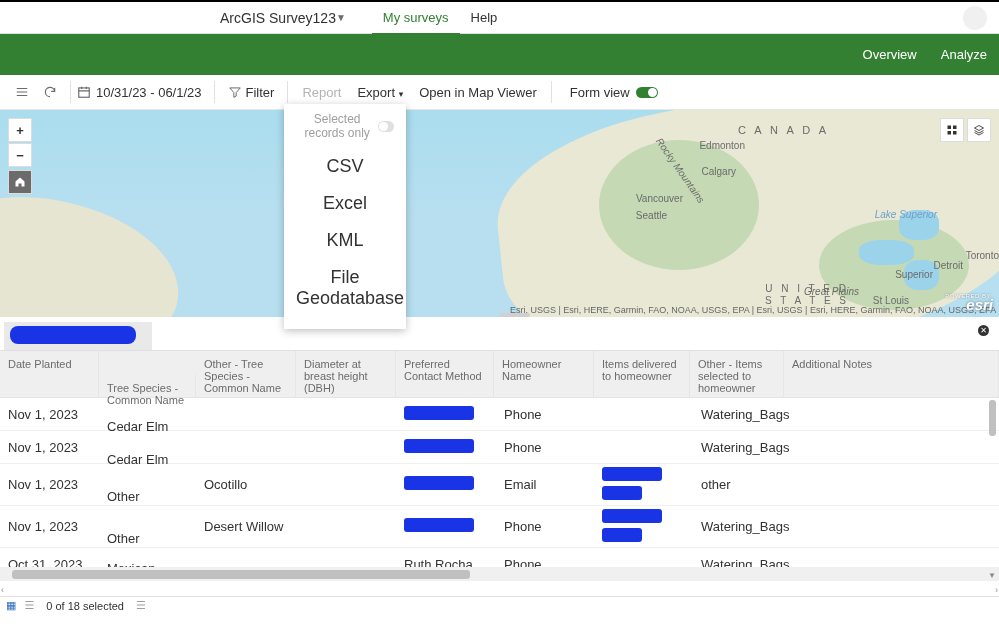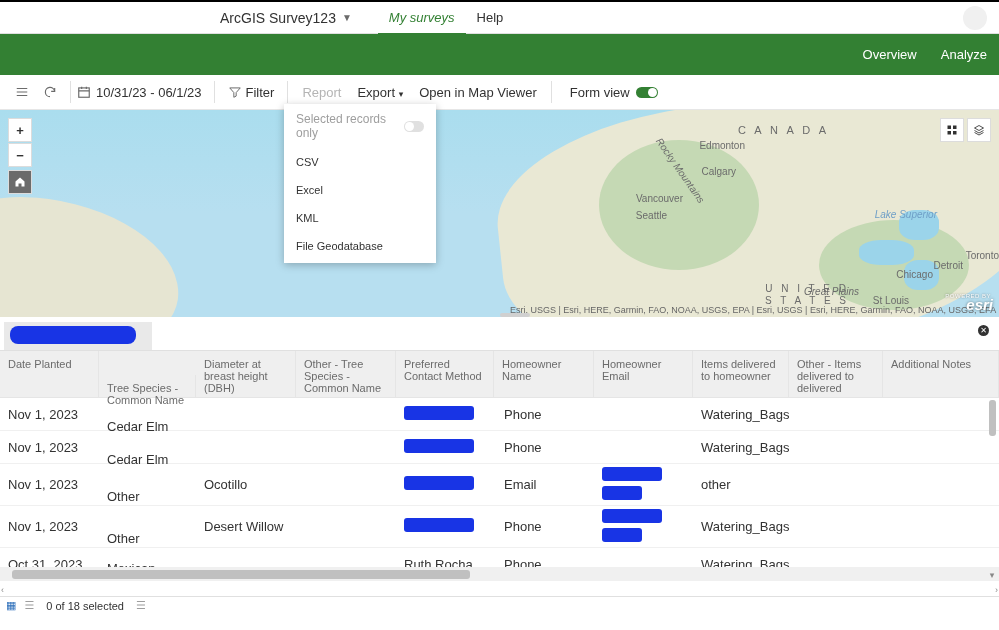--- a/index.html
+++ b/index.html
@@ -1,45 +1,45 @@
 <!DOCTYPE html>
 <html><head>
   <meta charset="utf-8">
   <style>
     * { box-sizing: border-box; margin: 0; padding: 0; font-family: "Avenir Next", Arial, sans-serif; }
     body { width: 999px; height: 630px; overflow: hidden; background: #fff; color: #323232; font-size: 13px; }
 
     .topbar { height: 34px; border-top: 2px solid #000; border-bottom: 1px solid #e0e0e0; display: flex; align-items: center; padding-left: 220px; }
-    .app-title { font-size: 14px; color: #323232; margin-right: 6px; }
+    .app-title { font-size: 14px; color: #323232; }
     .caret-down { margin-right: 26px; color: #6b6b6b; font-size: 10px; }
     .top-tab { font-size: 13px; padding: 0 11px; height: 34px; line-height: 34px; cursor: pointer; }
-    .top-tab.active { color: #338033; border-bottom: 2px solid #338033; font-style: italic; }
+    .top-tab.active { color: #338033; border-bottom: 2px solid #338033; }
     .avatar-dot { width: 24px; height: 24px; border-radius: 50%; background: #f0f0f0; margin-left: auto; margin-right: 12px; }
 
     .greenbar { height: 41px; background: #338033; color: #fff; display: flex; align-items: center; padding-left: 220px; }
     .greenbar-title { font-size: 15px; flex: 0 0 auto; }
     .spacer { flex: 1; }
     .greenbar-link { font-size: 13px; padding: 0 12px; cursor: pointer; }
 
     .toolbar { height: 35px; border-bottom: 1px solid #e6e6e6; display: flex; align-items: center; padding: 0 8px; position: relative; }
     .tool-icon { padding: 5px 7px; color: #6b6b6b; cursor: pointer; display: inline-flex; align-items: center; }
     .tool-sep { width: 1px; height: 22px; background: #e0e0e0; margin: 0 6px; }
     .tool-text { font-size: 13px; padding: 0 8px; color: #323232; cursor: pointer; }
     .tool-text.disabled { color: #b4b4b4; }
     .date-range { display: flex; align-items: center; font-size: 13px; color: #323232; }
     .date-range svg { margin-right: 5px; }
     .formview { display: flex; align-items: center; font-size: 13px; margin-left: 12px; }
     .switch { width: 22px; height: 11px; background: #338033; border-radius: 6px; margin-left: 6px; position: relative; }
     .switch::after { content: ''; position: absolute; right: 1px; top: 1px; width: 9px; height: 9px; border-radius: 50%; background: #fff; }
 
-    .export-menu { position: absolute; top: 29px; left: 284px; width: 152px; background: #fff; box-shadow: 0 2px 8px rgba(0,0,0,.25); z-index: 50; padding-bottom: 3px; }
+    .export-menu { position: absolute; top: 29px; left: 284px; width: 122px; background: #fff; box-shadow: 0 2px 8px rgba(0,0,0,.25); z-index: 50; padding-bottom: 12px; text-align: center; }
     .export-sel-row { display: flex; align-items: center; justify-content: space-between; padding: 8px 12px; font-size: 12px; color: #9e9e9e; }
     .mini-tog { width: 22px; height: 11px; background: #e0e0e0; border-radius: 6px; position: relative; }
     .mini-tog::after { content: ''; position: absolute; left: 1px; top: 1px; width: 9px; height: 9px; border-radius: 50%; background: #fff; }
-    .export-item { padding: 8px 12px; font-size: 11px; cursor: pointer; }
+    .export-item { padding: 8px 12px; font-size: 18px; cursor: pointer; }
 
     .map { height: 207px; position: relative; background: linear-gradient(to bottom, #aaddee 0%, #b7dff0 50%, #b7dff0 100%); overflow: hidden; }
     .land-na { position: absolute; top: -10px; right: -40px; width: 540px; height: 250px; background: #e9e8d4; border-radius: 40% 30% 50% 40%; transform: rotate(-6deg); }
     .land-ak { position: absolute; top: 90px; left: -80px; width: 260px; height: 150px; background: #e6e5d2; border-radius: 50% 60% 50% 50%; transform: rotate(8deg); }
     .green-patch { position: absolute; background: #c5d9b4; border-radius: 50%; }
     .lake { position: absolute; background: #9bd4ea; border-radius: 40%; }
     .map-lbl { position: absolute; font-size: 10px; color: #6b6b6b; white-space: nowrap; }
     .water-lbl { color: #6f9fc7; font-style: italic; }
     .map-ctrl { position: absolute; left: 8px; width: 24px; background: #fff; border: 1px solid #dcdcdc; display: flex; align-items: center; justify-content: center; font-weight: bold; cursor: pointer; }
     .map-ctrl.zi { top: 8px; height: 24px; }
@@ -159,21 +159,21 @@
   <div class="map-lbl" style="top:14px;right:170px;letter-spacing:3px;font-size:11px;">C A N A D A</div>
   <div class="map-lbl" style="top:173px;right:150px;letter-spacing:3px;font-size:10px;text-align:center;line-height:1.2;">U N I T E D<br>S T A T E S</div>
   <div class="map-lbl" style="top:176px;right:140px;font-style:italic;">Great Plains</div>
   <div class="map-lbl" style="top:55px;right:280px;transform:rotate(55deg);font-style:italic;">Rocky Mountains</div>
   <div class="map-lbl" style="top:30px;right:254px;">Edmonton</div>
   <div class="map-lbl" style="top:56px;right:263px;">Calgary</div>
   <div class="map-lbl" style="top:83px;right:316px;">Vancouver</div>
   <div class="map-lbl" style="top:100px;right:332px;">Seattle</div>
   <div class="map-lbl" style="top:140px;right:0px;">Toronto</div>
   <div class="map-lbl" style="top:150px;right:36px;">Detroit</div>
-  <div class="map-lbl" style="top:159px;right:66px;">Chicago</div>
+  <div class="map-lbl" style="top:159px;right:66px;">Superior</div>
   <div class="map-lbl" style="top:185px;right:90px;">St Louis</div>
   <div class="map-lbl water-lbl" style="top:99px;right:62px;">Lake Superior</div>
 
   <div class="map-ctrl zi">+</div>
   <div class="map-ctrl zo">−</div>
   <div class="map-ctrl hm">
       <svg width="12" height="12" viewBox="0 0 24 24">
         <path d="M3 11l9-8 9 8v10h-6v-6h-6v6H3z" fill="#fff"></path>
       </svg>
     </div>
@@ -202,27 +202,26 @@
   <div class="table-tabbar">
     <div class="table-tab">
       <div class="redact-t"></div>
     </div>
     <div class="close-x">✕</div>
   </div>
 
   <div class="grid-head">
     <div class="gh c0">Date Planted</div>
     <div class="gh c1">Tree Species - Common Name</div>
+    <div class="gh c2">Other - Tree Species - Common Name</div>
     <div class="gh c3">Diameter at breast height (DBH)</div>
-    <div class="gh c2">Other - Tree Species - Common Name</div>
     <div class="gh c5">Preferred Contact Method</div>
     <div class="gh c4">Homeowner Name</div>
-    <div class="gh c6">Homeowner Email</div>
     <div class="gh c7">Items delivered to homeowner</div>
-    <div class="gh c8">Other - Items delivered to delivered</div>
+    <div class="gh c8">Other - Items selected to homeowner</div>
     <div class="gh c9">Additional Notes</div>
   </div>
 
   <div class="grid-body" id="grid-body">
       <div class="grow">
         <div class="gc c0">Nov 1, 2023</div>
         <div class="gc c1">Cedar Elm</div>
         <div class="gc c2"></div>
         <div class="gc c3"></div>
         <div class="gc c4"><span class="redact" style="width:70px;"></span></div>

